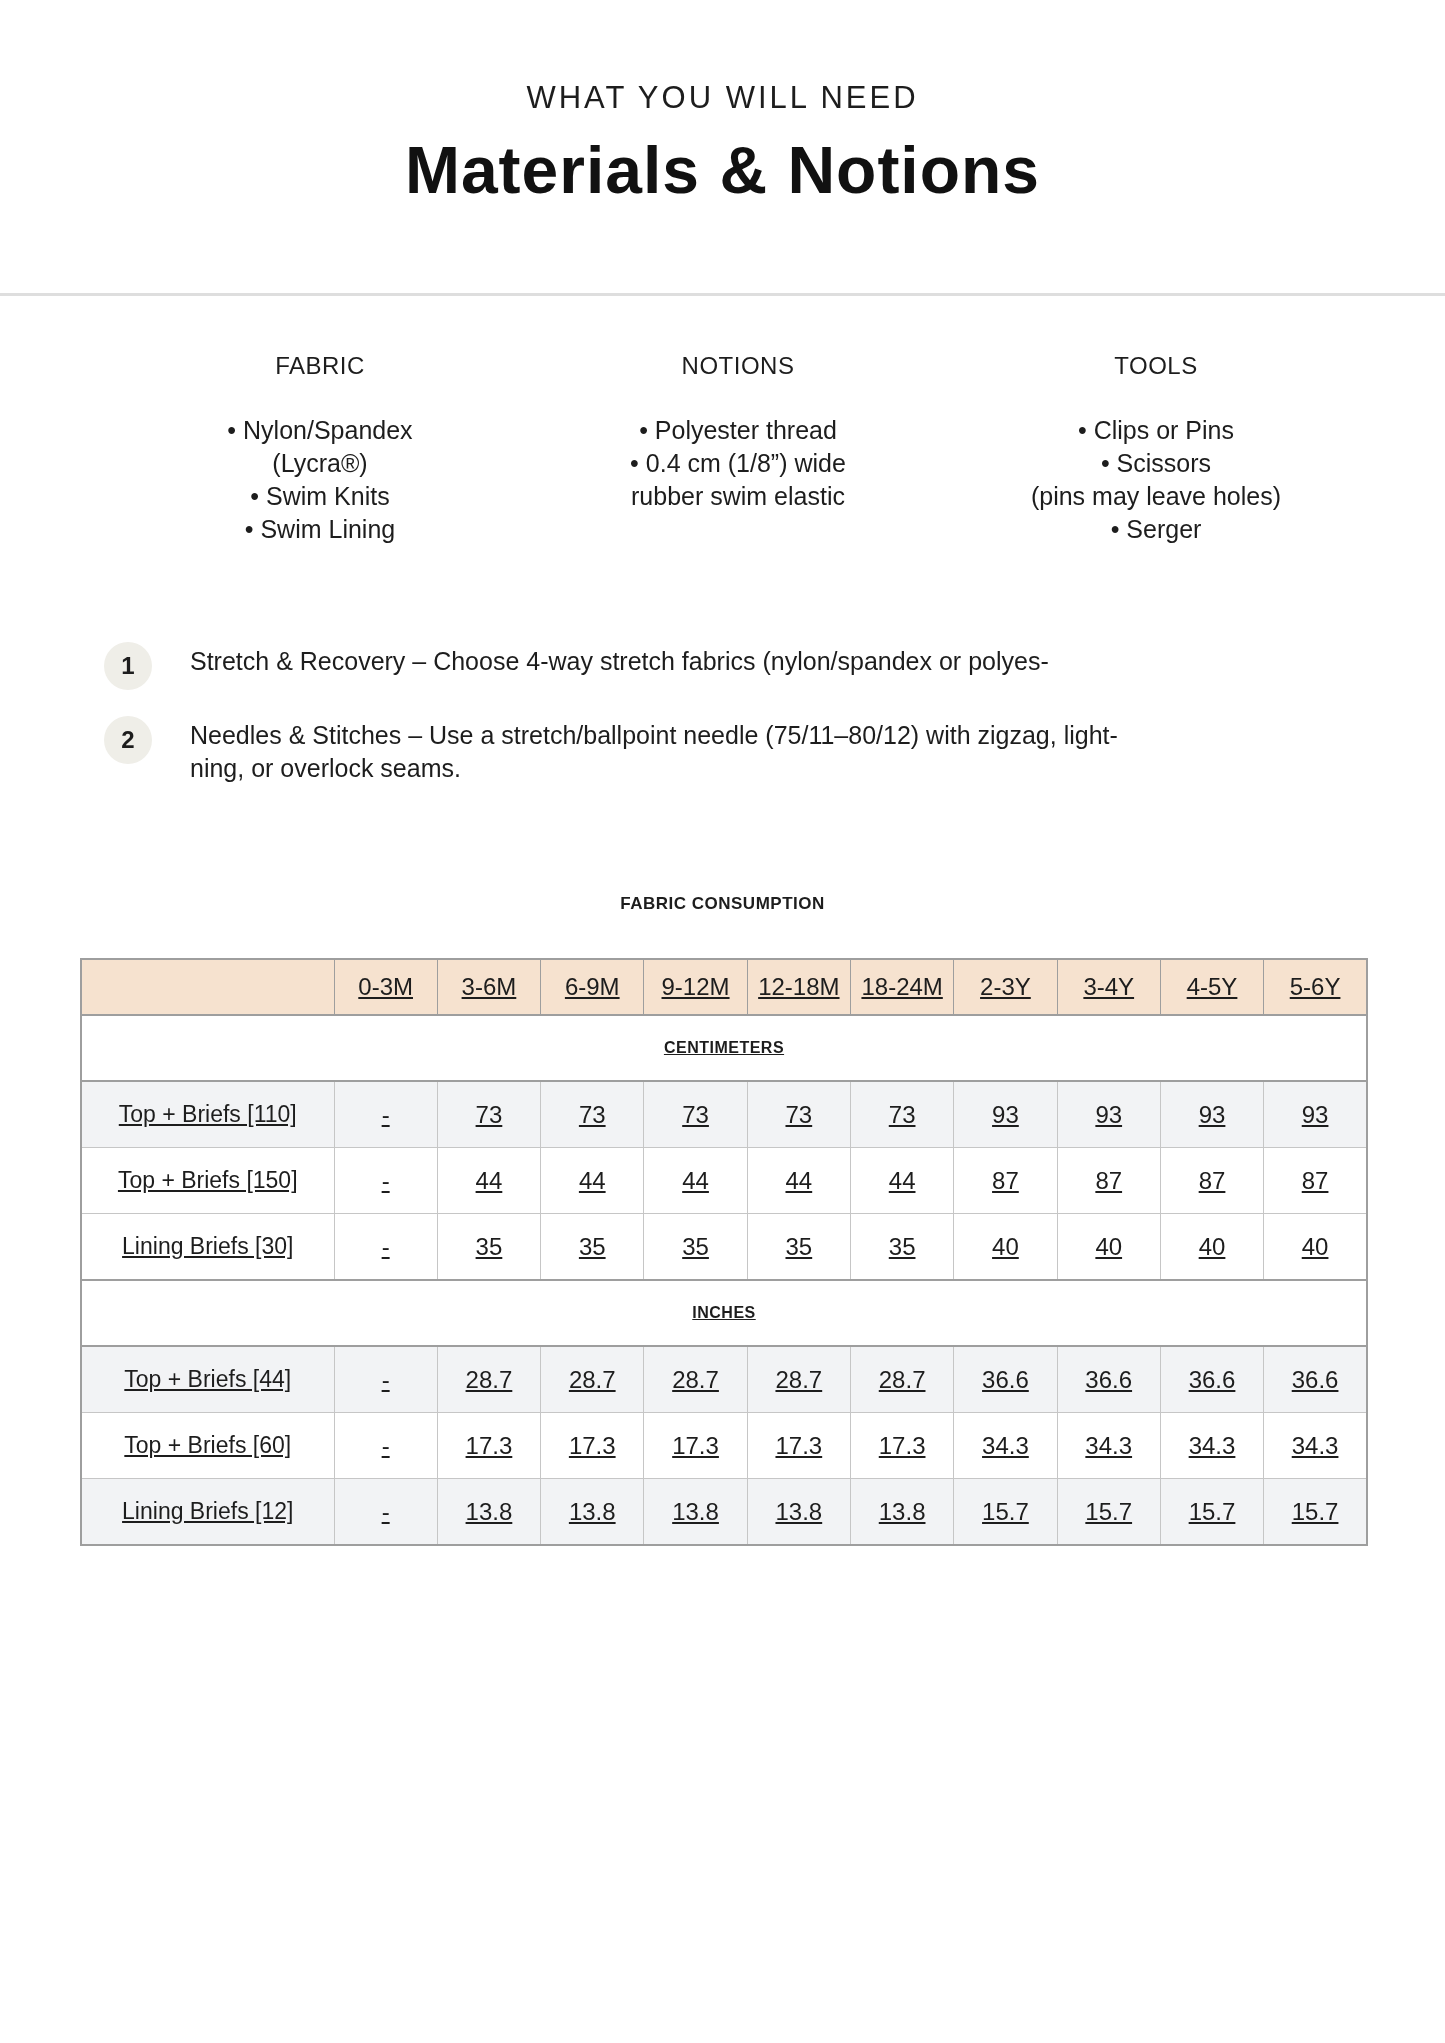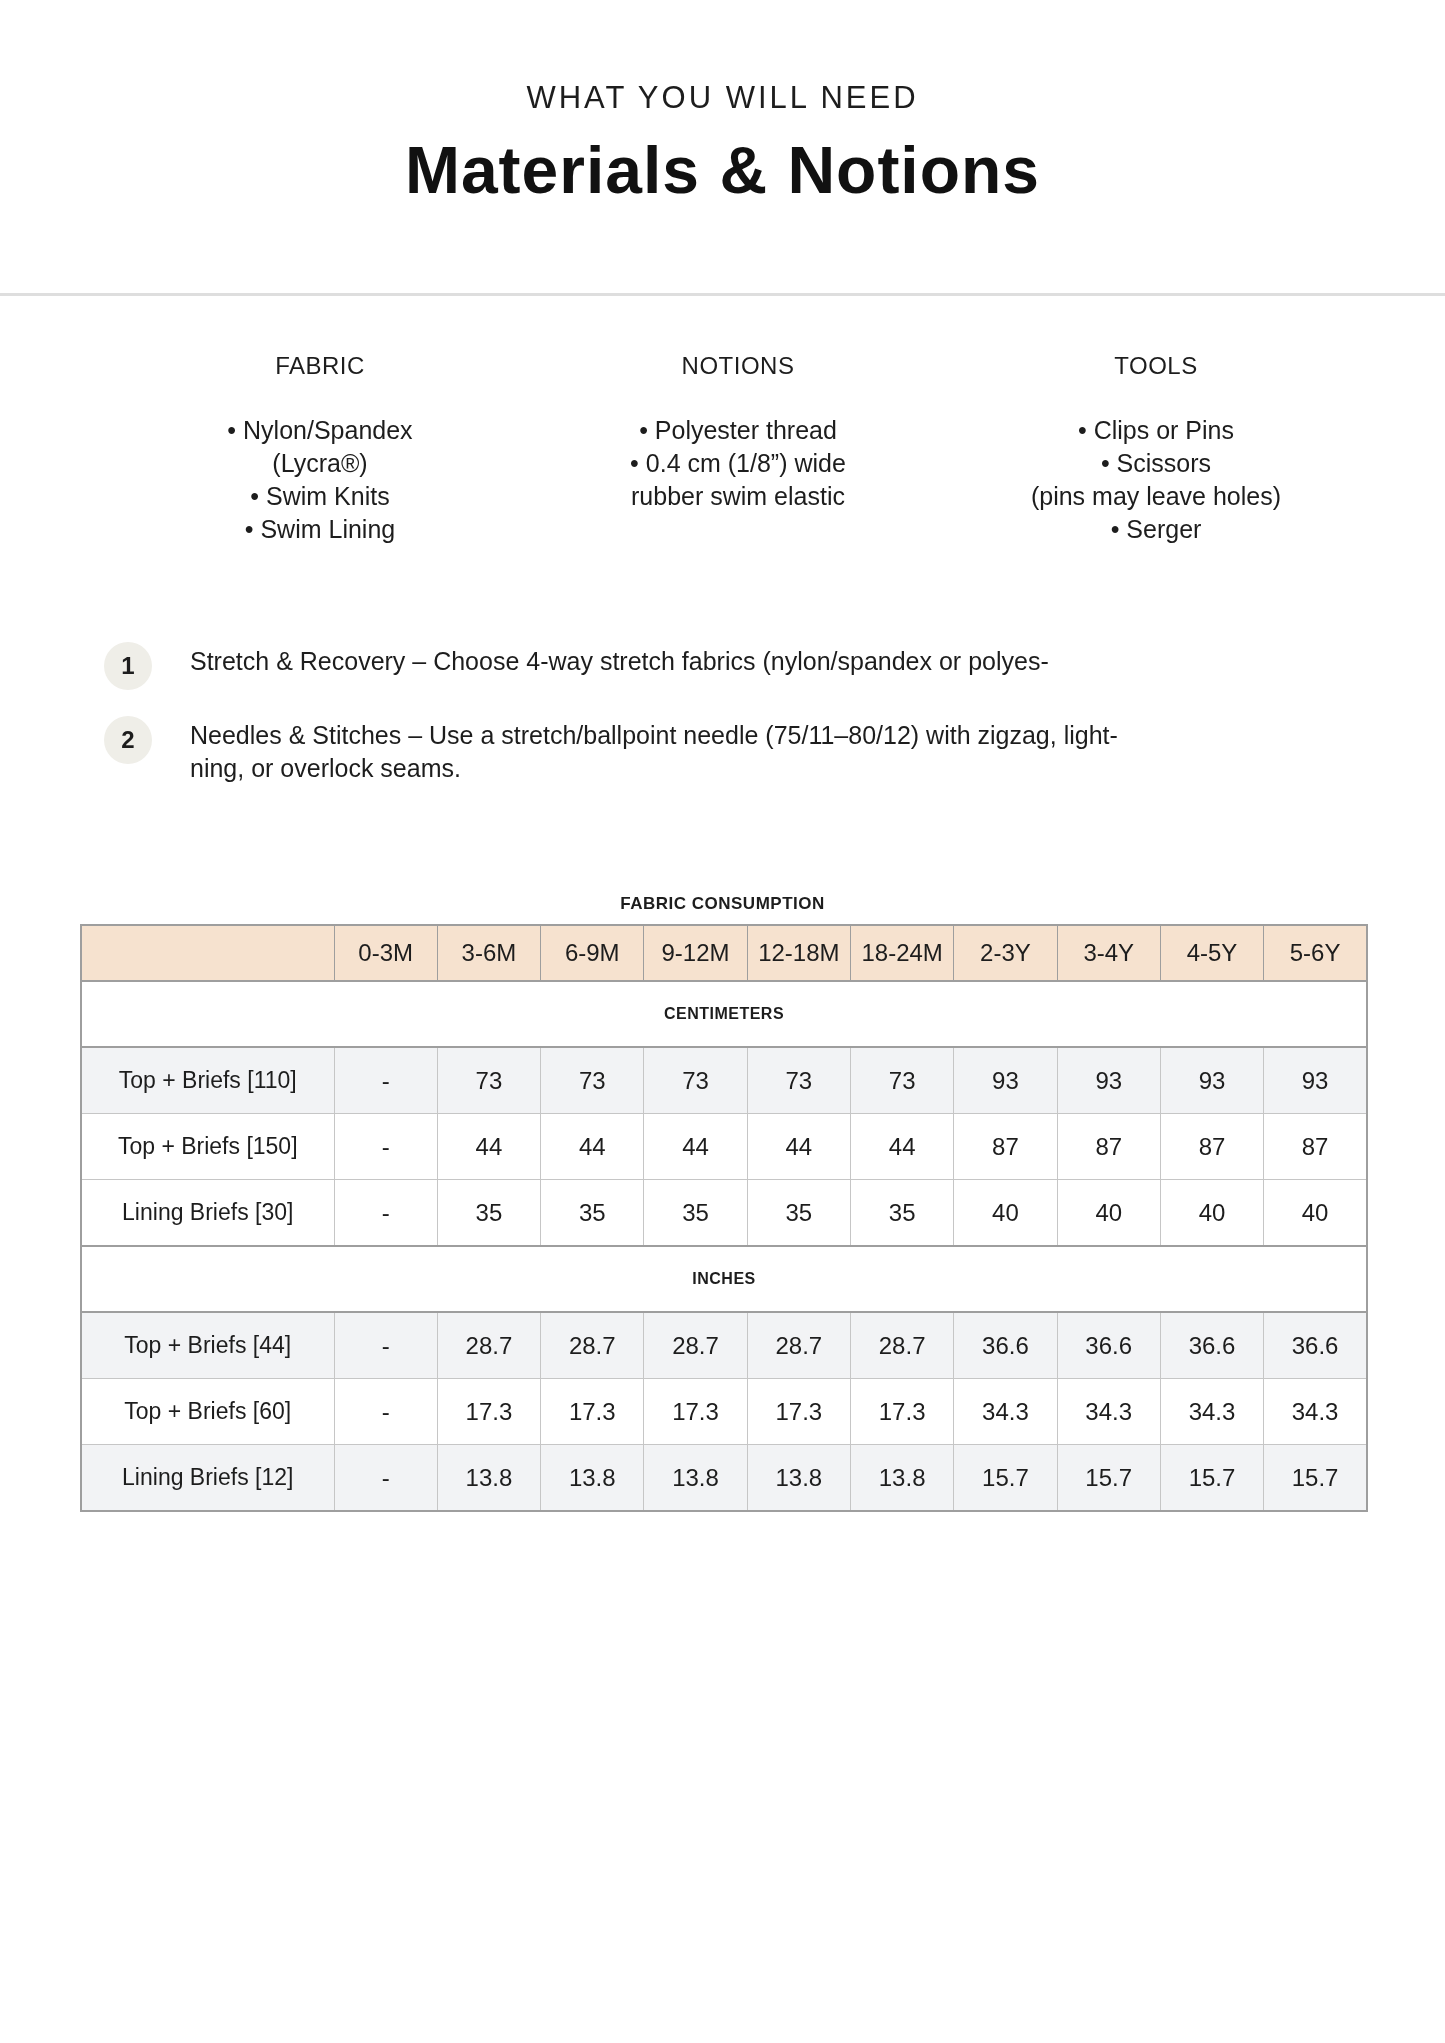--- a/index.html
+++ b/index.html
@@ -37,23 +37,24 @@
   }
   .note-text { font-size:25px; line-height:33px; padding-top:3px; }
   .note-line { display:block; }
 
   
   .table-title {
     position:absolute; top:894px; left:0; right:0;
     text-align:center; font-weight:700; font-size:17px; letter-spacing:0.5px;
   }
   table.fabric-table {
-    position:absolute; top:924px; left:80px;
+    position:absolute; top:958px; left:80px;
     width:1288px; border-collapse:collapse; table-layout:fixed;
     border:2px solid var(--border-dark,#9e9e9e);
+    text-decoration:underline;
   }
   .fabric-table th, .fabric-table td { padding:0; text-align:center; vertical-align:middle; }
   .size-row th {
     background:var(--tan,#f6e2cf);
     height:54px; font-weight:400; font-size:24px;
     border-left:1px solid var(--border-dark,#9e9e9e);
     border-bottom:2px solid var(--border-dark,#9e9e9e);
   }
   .size-row th:first-child { border-left:none; }
   .section-row td {

